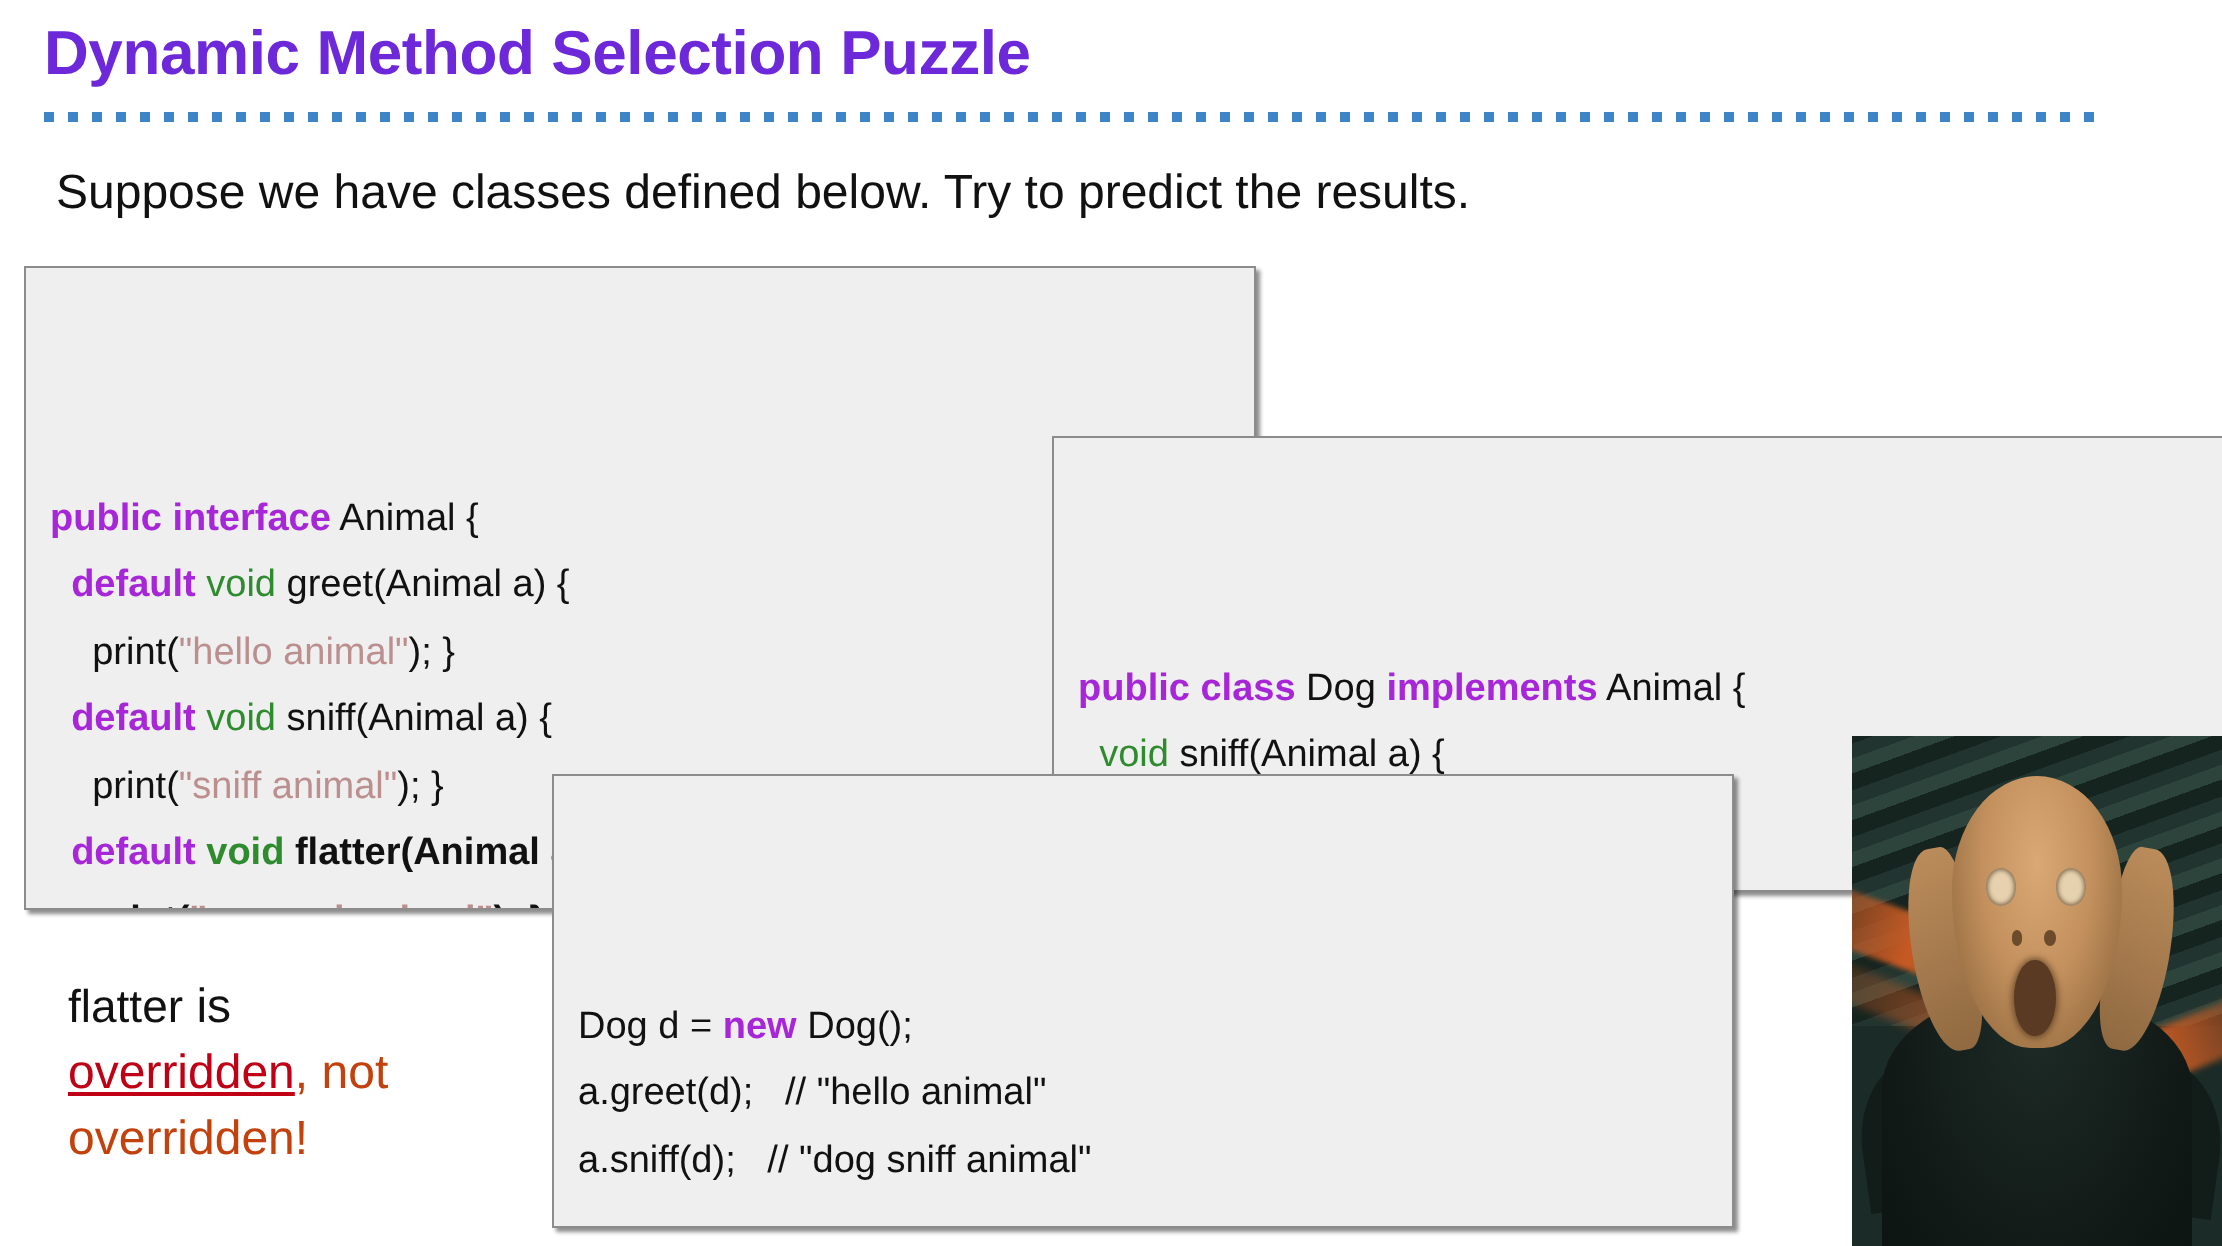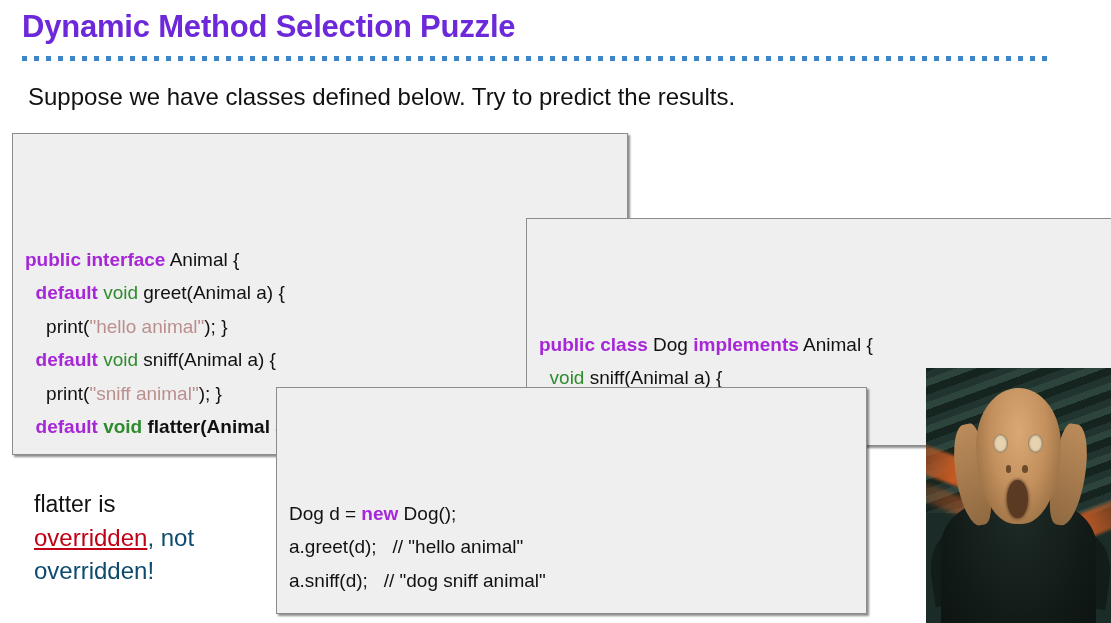--- a/index.html
+++ b/index.html
@@ -101,21 +101,21 @@
     position: absolute;
     left: 34px;
     top: 487px;
     width: 230px;
     font-size: 24px;
     line-height: 33px;
     color: #111111;
     z-index: 4;
   }
   #annotation .mono { font-family: Liberation Sans, sans-serif; font-size: 23px; }
-  #annotation .red { color: #0c4a6e; margin-top: 24px; }
+  #annotation .red { color: #c2410c; margin-top: 24px; }
   #annotation .red-u { color: #C00015; text-decoration: underline; }
 
   
   #scream-image {
     position: absolute;
     left: 926px;
     top: 368px;
     width: 185px;
     height: 255px;
     z-index: 6;

